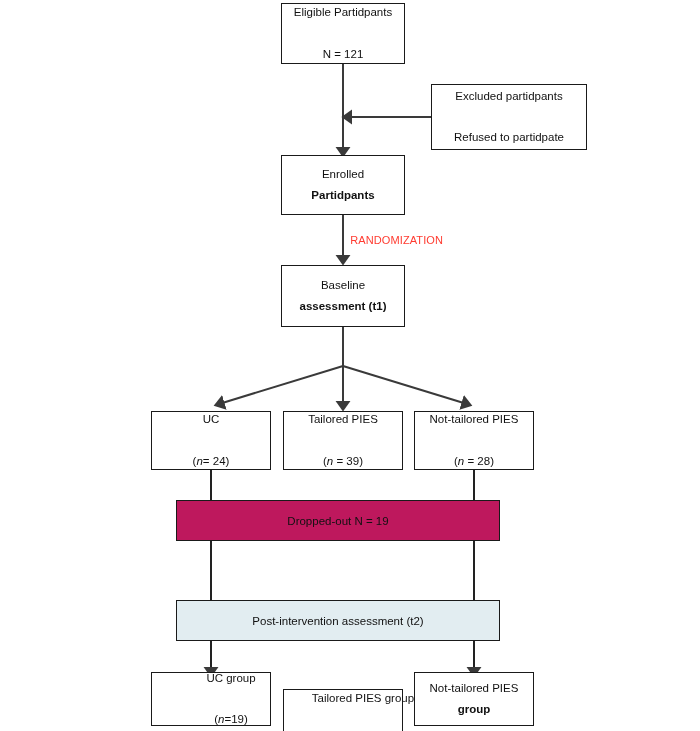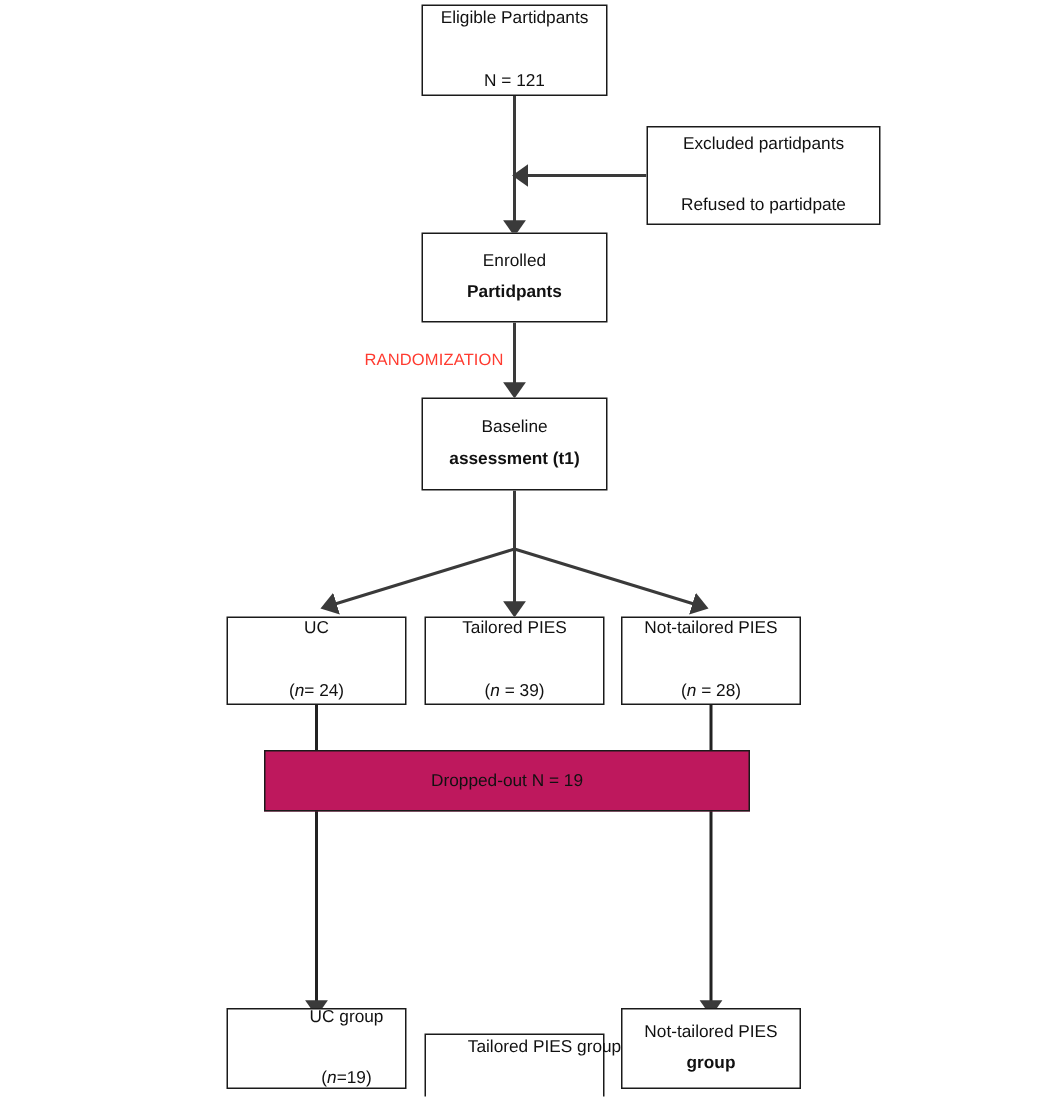--- a/index.html
+++ b/index.html
@@ -64,21 +64,21 @@
     align-items: center;
     justify-content: center;
     text-align: center;
     color: #111111;
     font-size: 11.5px;
     z-index: 3;
   }
   
   #randomization-label {
     position: absolute;
-    text-align: left;
+    text-align: right;
     font-size: 11px;
     font-weight: 400;
     letter-spacing: 0.1px;
     white-space: nowrap;
     z-index: 4;
   }
   .ital {
     font-style: italic;
   }
 </style>
@@ -153,20 +153,23 @@
 
   <div class="node" style="left:414px; top:411px; width:120px; height:59px;">
     <span class="ln">Not-tailored PIES</span>
     <span class="ln"><span>(</span><span class="ital">n</span><span> = 28)</span></span>
   </div>
 
   <div class="banner" style="left:176px; top:500px; width:324px; height:41px; background:#be185d;">
     <span>Dropped-out N = 19</span>
   </div>
 
+  <div class="banner" style="left:176px; top:600px; width:324px; height:41px; background:#e2edf1;">
+    <span>Post-intervention assessment (t2)</span>
+  </div>
 
   <div class="node" style="left:151px; top:672px; width:120px; height:54px;padding-left:40px;">
     <span class="ln">UC group</span>
     <span class="ln"><span>(</span><span class="ital">n</span><span>=19)</span></span>
   </div>
 
   <div class="node" style="left:283px; top:689px; width:120px; height:60px;padding-left:40px;">
     <span class="ln">Tailored PIES group</span>
     <span class="ln"><span>(</span><span class="ital">n</span><span> = 32)</span></span>
   </div>

